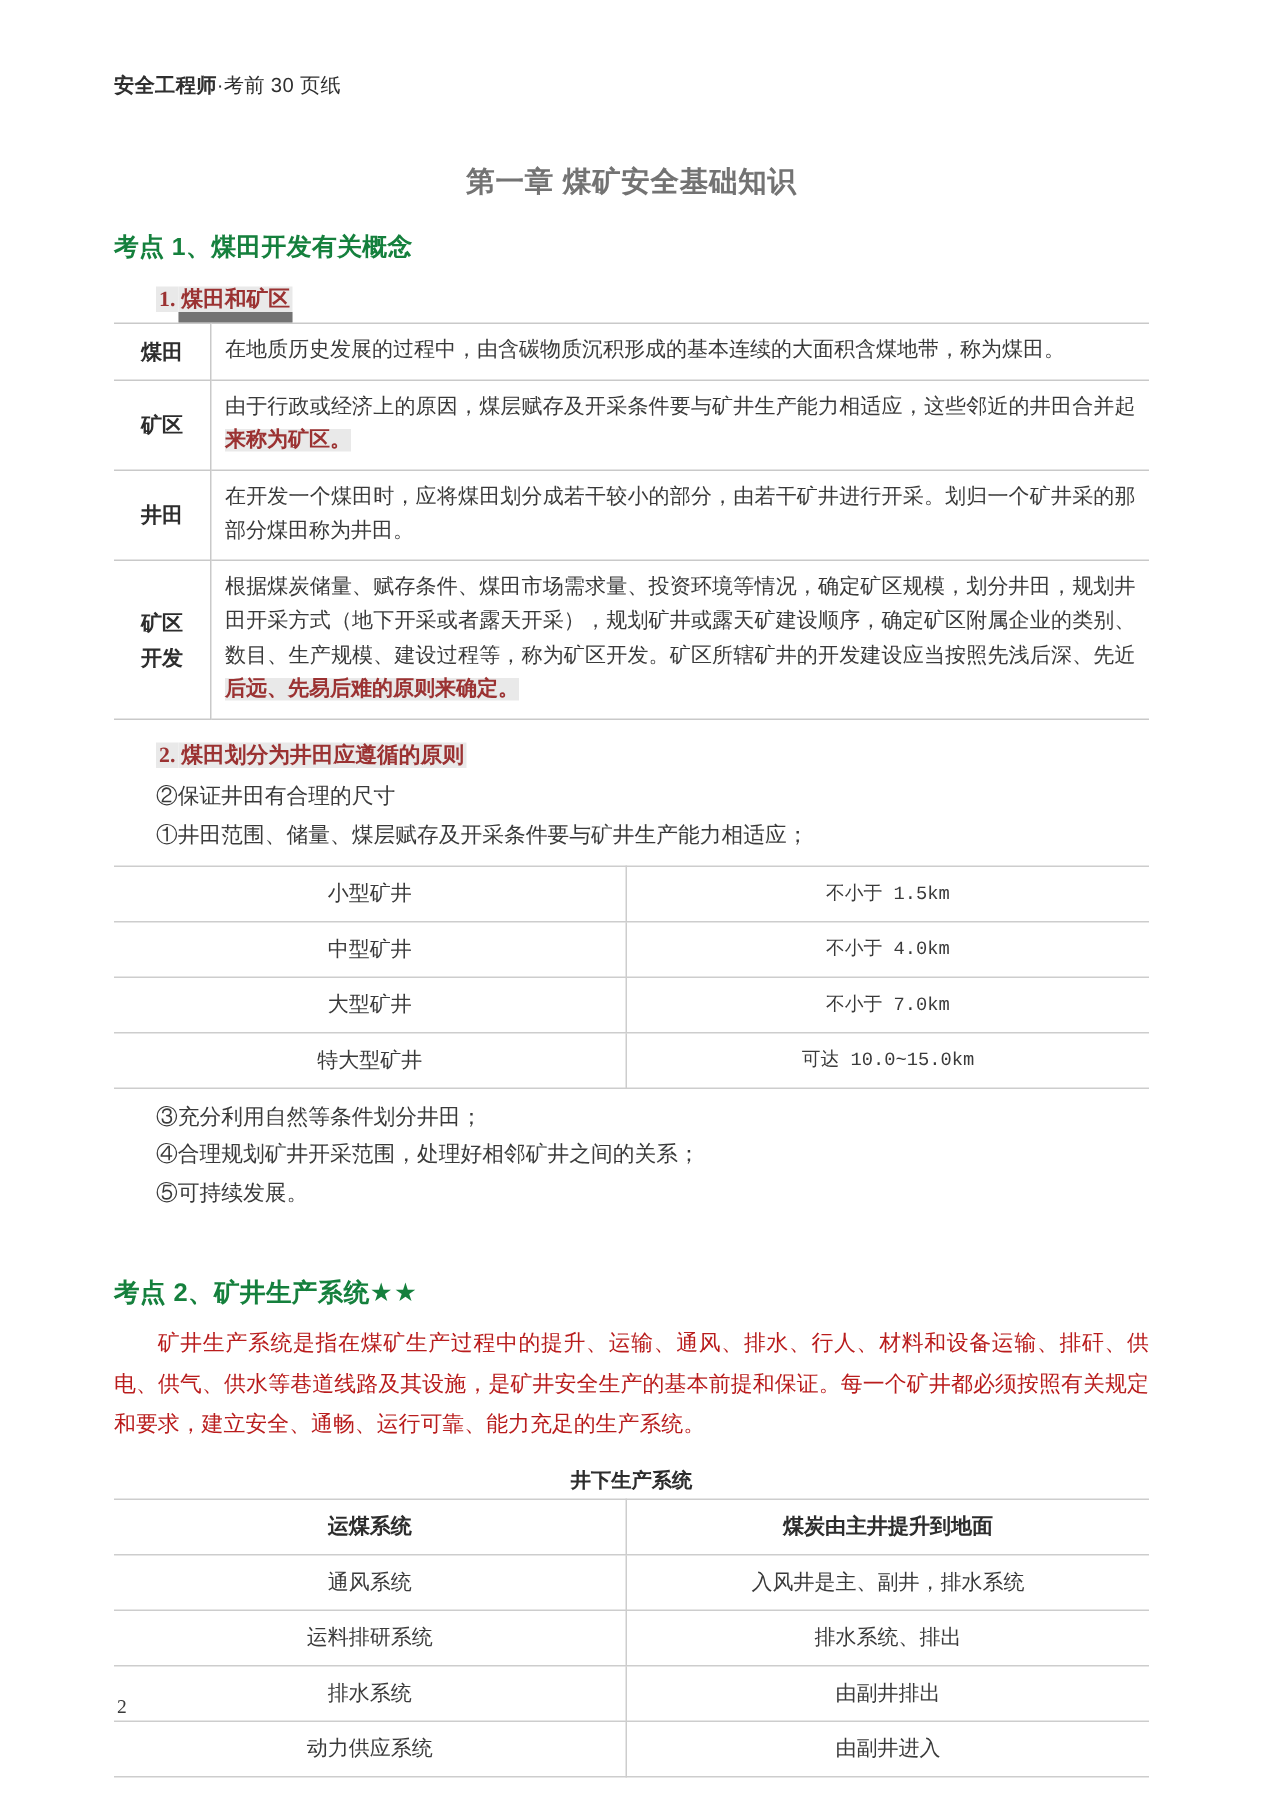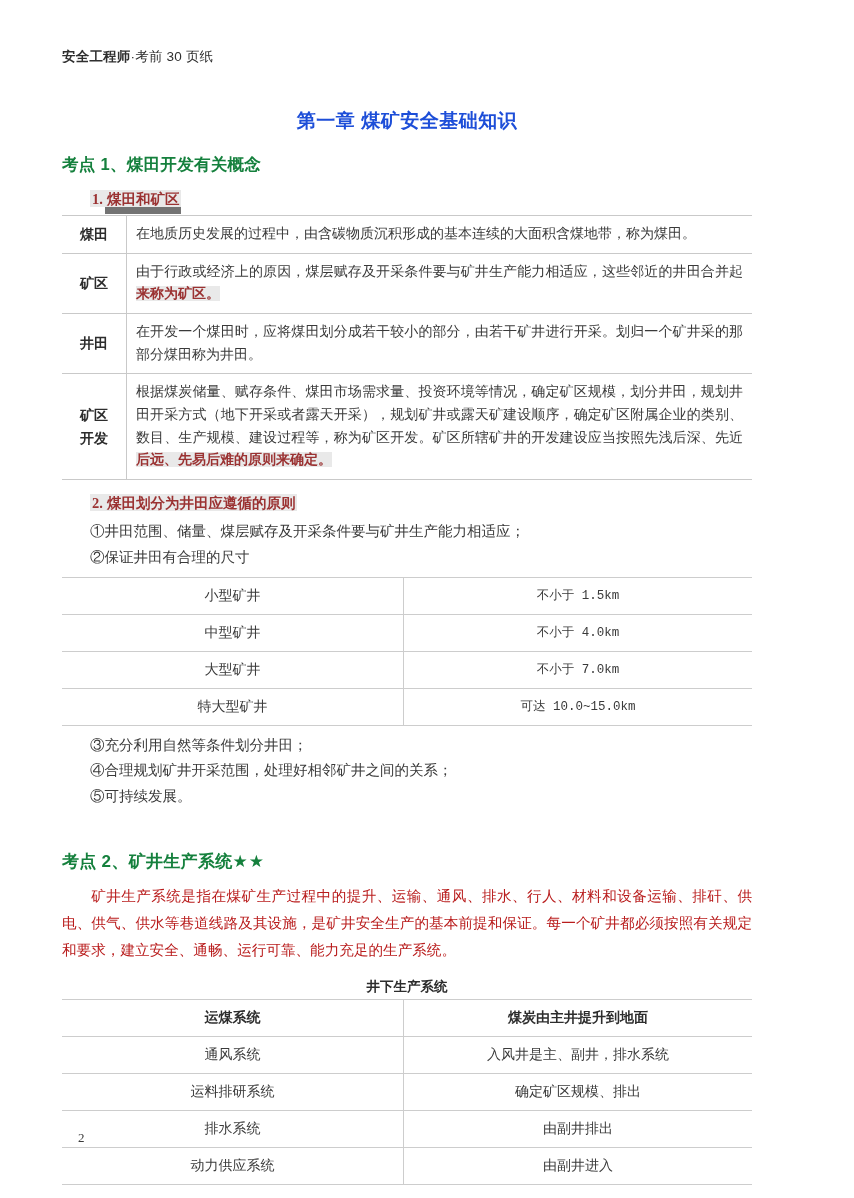--- a/index.html
+++ b/index.html
@@ -18,21 +18,21 @@
   .page {
     position: absolute;
     left: 0; top: 0;
     width: 854px;
     height: 1198px;
     box-sizing: border-box;
     padding: 0;
   }
   .content {
     position: absolute;
-    left: 62px;
+    left: 76px;
     top: 0;
     width: 690px;
   }
 
   
   .running-header {
     font-family: "Liberation Sans", "DejaVu Sans", sans-serif;
     font-size: 13.5px;
     color: #2f2f2f;
     padding-top: 48px;
@@ -40,21 +40,21 @@
   }
   .running-header .rh-bold { font-weight: bold; }
   .running-header .rh-light { font-weight: normal; }
 
   
   .chapter-title {
     text-align: center;
     font-family: "Liberation Sans", "DejaVu Sans", sans-serif;
     font-size: 19px;
     font-weight: bold;
-    color: #1d4ed8;
+    color: #737373;
     margin-top: 42px;
     letter-spacing: 0.5px;
   }
 
   
   .kaodian {
     font-family: "Liberation Sans", "DejaVu Sans", sans-serif;
     font-size: 16.5px;
     font-weight: bold;
     color: #15803d;
@@ -246,22 +246,22 @@
           </td>
           <td class="body-cell"><span>根据煤炭储量、赋存条件、煤田市场需求量、投资环境等情况，确定矿区规模，划分井田，规划井田开采方式（地下开采或者露天开采），规划矿井或露天矿建设顺序，确定矿区附属企业的类别、数目、生产规模、建设过程等，称为矿区开发。矿区所辖矿井的开发建设应当按照先浅后深、先近</span><span class="hl-gray red-b">后远、先易后难的原则来确定。</span></td>
         </tr>
       </tbody>
     </table>
 
     <div class="sub-red">
       <span class="hl-plain">2.</span><span class="hl-plain">煤田划分为井田应遵循的原则</span>
     </div>
 
+    <div class="listline">②保证井田有合理的尺寸</div>
     <div class="listline">①井田范围、储量、煤层赋存及开采条件要与矿井生产能力相适应；</div>
-    <div class="listline">②保证井田有合理的尺寸</div>
 
     <table class="sizes">
       <tbody>
         <tr>
           <td class="c1">小型矿井</td>
           <td class="num">不小于 1.5km</td>
         </tr>
         <tr>
           <td class="c1">中型矿井</td>
           <td class="num">不小于 4.0km</td>
@@ -294,21 +294,21 @@
         <tr class="hdr">
           <td class="c1">运煤系统</td>
           <td>煤炭由主井提升到地面</td>
         </tr>
         <tr>
           <td class="c1">通风系统</td>
           <td>入风井是主、副井，排水系统</td>
         </tr>
         <tr>
           <td class="c1">运料排研系统</td>
-          <td>确定矿区规模、排出</td>
+          <td>排水系统、排出</td>
         </tr>
         <tr>
           <td class="c1">排水系统</td>
           <td>由副井排出</td>
         </tr>
         <tr>
           <td class="c1">动力供应系统</td>
           <td>由副井进入</td>
         </tr>
       </tbody>

